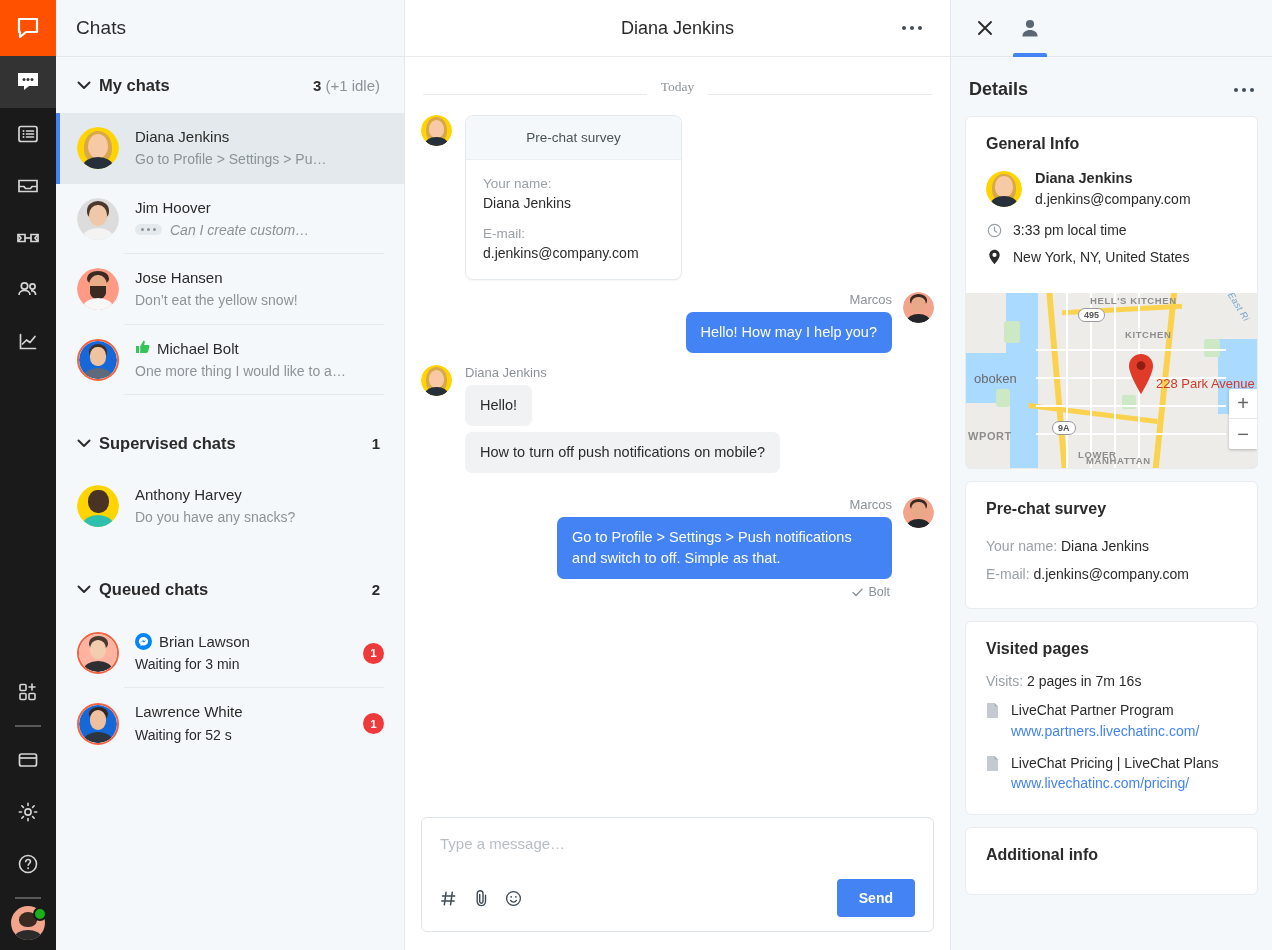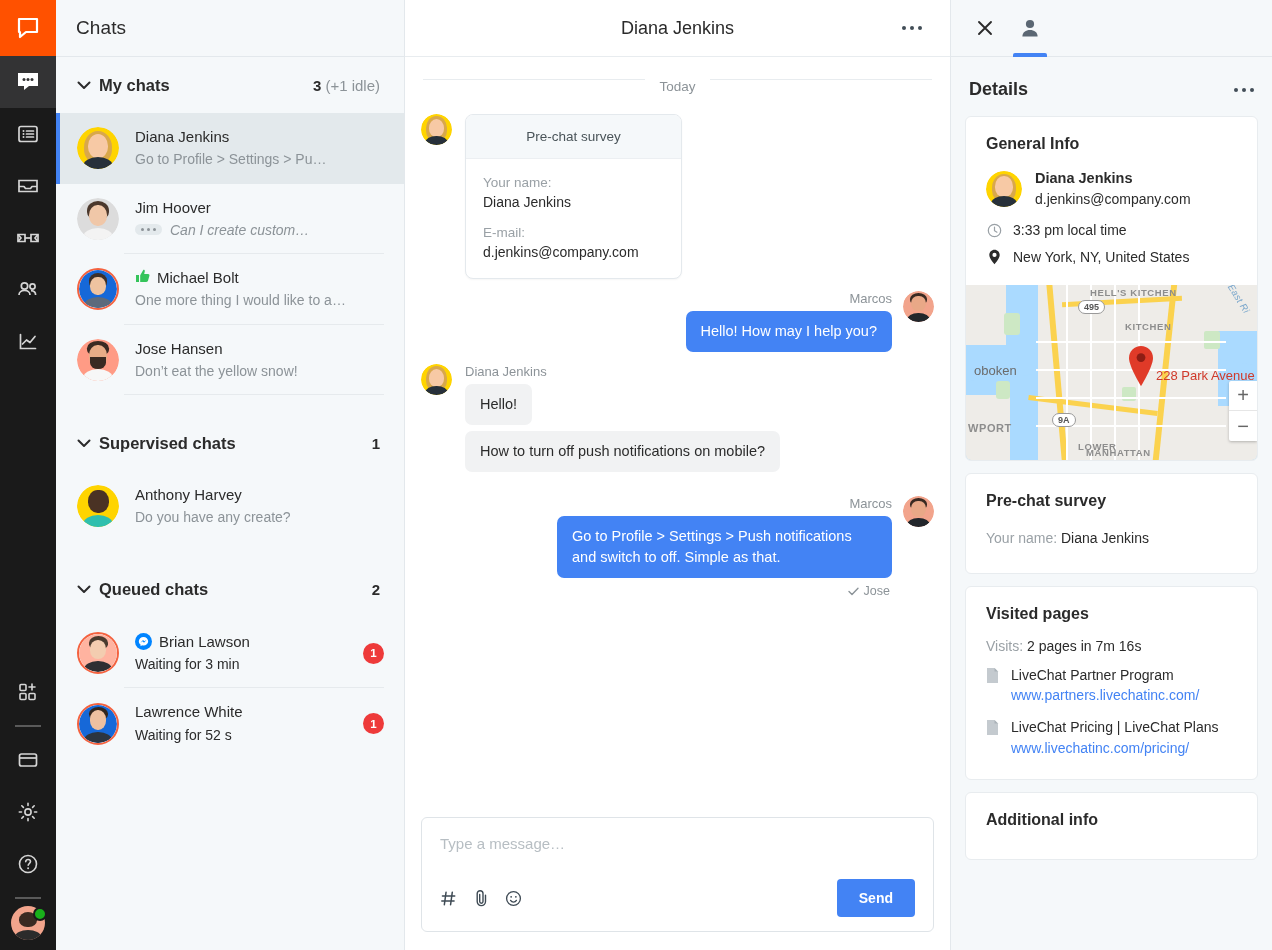--- a/index.html
+++ b/index.html
@@ -133,21 +133,21 @@
   }
   .feed-header h2 { font-size: 18px; color: #2b2b2b; font-weight: normal; }
   .feed-dots {
     position: absolute; right: 22px; top: 50%; transform: translateY(-50%);
     display: flex; gap: 4px; cursor: pointer; padding: 6px;
   }
   .feed-dots i { width: 4px; height: 4px; border-radius: 50%; background: #424d57; display: block; }
   .feed-body { flex: 1 1 auto; padding: 0 16px; overflow: hidden; }
 
   .day-sep {
-    display: flex; align-items: flex-start; gap: 14px; margin: 22px 2px 20px;
+    display: flex; align-items: flex-end; gap: 14px; margin: 22px 2px 20px; font-family: Liberation Serif, serif;
   }
   .day-sep .line { flex: 1 1 auto; height: 1px; background: #e8ecef; }
   .day-sep span { font-size: 13.5px; color: #8c9398; }
 
   .msg { display: flex; align-items: flex-start; margin-bottom: 2px; }
   .msg.out { justify-content: flex-end; }
   .msg-av { width: 31px; height: 31px; border-radius: 50%; flex: 0 0 31px; overflow: hidden; position: relative; }
   .msg-col { max-width: 430px; }
   .msg-col.left { margin-left: 13px; }
   .msg-col.right { margin-right: 11px; text-align: right; }
@@ -406,56 +406,56 @@
                 <i></i>
                 <i></i>
               </span>
             <span>Can I create custom…</span>
           </div>
         </div>
       </div>
 
       <div class="chat-row">
         <div class="divider"></div>
+        <div class="av">
+          <div class="av-inner" style="background:#ff9b85">
+            <div class="av-hair" style="left:24%;top:6%;width:52%;height:34%;background:#3a2a22"></div>
+            <div class="av-hair" style="left:28%;top:15%;width:44%;height:52%;background:#e8ac87;border-radius:46%"></div>
+            <div class="av-hair" style="left:31%;top:42%;width:38%;height:30%;background:#3a2a22;border-radius:0 0 50% 50%"></div>
+            <div class="av-body" style="background:#f7f7f7"></div>
+          </div>
+        </div>
+        <div class="chat-meta">
+          <div class="chat-name">Jose Hansen</div>
+          <div class="chat-prev">Don’t eat the yellow snow!</div>
+        </div>
+      </div>
+
+      <div class="chat-row">
+        <div class="divider"></div>
         <div class="av ring">
           <div class="av-inner" style="background:#1668d8">
             <div class="av-hair" style="left:26%;top:8%;width:48%;height:40%;background:#3e3029"></div>
             <div class="av-hair" style="left:29%;top:17%;width:42%;height:48%;background:#efc3a0;border-radius:46%"></div>
             <div class="av-body" style="background:#5c6a7c"></div>
           </div>
         </div>
         <div class="chat-meta">
           <div class="chat-name">
             <span>
               <svg width="15" height="14" viewBox="0 0 15 14" fill="#35c45b">
                   <path d="M1 6h3v7H1zM5.2 6.2L8.4.8c.9-.2 1.6.5 1.4 1.4L9.2 5h3.9c1 0 1.6.9 1.3 1.8l-1.4 5c-.2.7-.8 1.2-1.6 1.2H5.2z"></path>
                 </svg>
             </span>
             <span>Michael Bolt</span>
           </div>
           <div class="chat-prev">One more thing I would like to a…</div>
         </div>
       </div>
 
-      <div class="chat-row">
-        <div class="divider"></div>
-        <div class="av">
-          <div class="av-inner" style="background:#ff9b85">
-            <div class="av-hair" style="left:24%;top:6%;width:52%;height:34%;background:#3a2a22"></div>
-            <div class="av-hair" style="left:28%;top:15%;width:44%;height:52%;background:#e8ac87;border-radius:46%"></div>
-            <div class="av-hair" style="left:31%;top:42%;width:38%;height:30%;background:#3a2a22;border-radius:0 0 50% 50%"></div>
-            <div class="av-body" style="background:#f7f7f7"></div>
-          </div>
-        </div>
-        <div class="chat-meta">
-          <div class="chat-name">Jose Hansen</div>
-          <div class="chat-prev">Don’t eat the yellow snow!</div>
-        </div>
-      </div>
-
       <div class="group-gap"></div>
 
       <div class="group-head">
         <span class="group-caret">
           <svg width="14" height="9" viewBox="0 0 14 9" fill="none" stroke="#2b2b2b" stroke-width="2" stroke-linecap="round" stroke-linejoin="round">
               <path d="M1.5 1.5L7 7l5.5-5.5"></path>
             </svg>
         </span>
         <span class="group-title">Supervised chats</span>
         <span class="group-count">1</span>
@@ -463,21 +463,21 @@
 
       <div class="chat-row">
         <div class="av">
           <div class="av-inner" style="background:#ffd400">
             <div class="av-hair" style="left:25%;top:10%;width:50%;height:56%;background:#4a3224;border-radius:46%"></div>
             <div class="av-body" style="background:#2fbfae"></div>
           </div>
         </div>
         <div class="chat-meta">
           <div class="chat-name">Anthony Harvey</div>
-          <div class="chat-prev">Do you have any create?</div>
+          <div class="chat-prev">Do you have any snacks?</div>
         </div>
       </div>
 
       <div class="group-gap"></div>
 
       <div class="group-head">
         <span class="group-caret">
           <svg width="14" height="9" viewBox="0 0 14 9" fill="none" stroke="#2b2b2b" stroke-width="2" stroke-linecap="round" stroke-linejoin="round">
               <path d="M1.5 1.5L7 7l5.5-5.5"></path>
             </svg>
@@ -612,21 +612,21 @@
             <div class="av-hair" style="left:26%;top:16%;width:48%;height:50%;background:#e9a887;border-radius:46%"></div>
             <div class="av-body" style="background:#22262b"></div>
           </div>
         </div>
       </div>
 
       <div class="read-line">
         <svg width="11" height="9" viewBox="0 0 11 9" fill="none" stroke="#8c9398" stroke-width="1.4" stroke-linecap="round" stroke-linejoin="round">
             <path d="M1 4.6L4 7.6 10 1.3"></path>
           </svg>
-        <span>Jose</span>
+        <span>Bolt</span>
       </div>
     </div>
 
     <div class="composer-wrap">
       <div class="composer">
         <div class="composer-input">Type a message…</div>
         <div class="composer-bar">
           <div class="composer-tools">
             <span>
               <svg width="17" height="17" viewBox="0 0 18 18" fill="none" stroke="#3e4a54" stroke-width="1.6" stroke-linecap="round">
@@ -697,21 +697,21 @@
           </div>
           <div class="icon-row">
             <span class="ic">
               <svg width="15" height="15" viewBox="0 0 16 16" fill="none" stroke="#9aa1a6" stroke-width="1.3">
                   <circle cx="8" cy="8" r="6.6"></circle>
                   <path d="M8 4.4V8.2l2.6 1.6" stroke-linecap="round"></path>
                 </svg>
             </span>
             <span>3:33 pm local time</span>
           </div>
-          <div class="icon-row" style="margin-bottom:0">
+          <div class="icon-row" style="margin-bottom:8px">
             <span class="ic">
               <svg width="13" height="16" viewBox="0 0 13 16" fill="#2b2b2b">
                   <path d="M6.5.8C3.6.8 1.3 3.1 1.3 6c0 3.9 5.2 9.2 5.2 9.2S11.7 9.9 11.7 6c0-2.9-2.3-5.2-5.2-5.2zm0 7.2A2.1 2.1 0 1 1 6.5 3.8a2.1 2.1 0 0 1 0 4.2z"></path>
                 </svg>
             </span>
             <span>New York, NY, United States</span>
           </div>
         </div>
 
         <div class="map">
@@ -767,20 +767,24 @@
         </div>
       </div>
 
       <div class="card">
         <div class="card-pad">
           <div class="card-h">Pre-chat survey</div>
           <div class="kv">
             <span class="k">Your name:</span>
             <span>Diana Jenkins</span>
           </div>
+          <div class="kv">
+            <span class="k">E-mail:</span>
+            <span>d.jenkins@company.com</span>
+          </div>
         </div>
       </div>
 
       <div class="card">
         <div class="card-pad">
           <div class="card-h">Visited pages</div>
           <div class="visit-line">
             <span class="k">Visits:</span>
             <span>2 pages in 7m 16s</span>
           </div>

